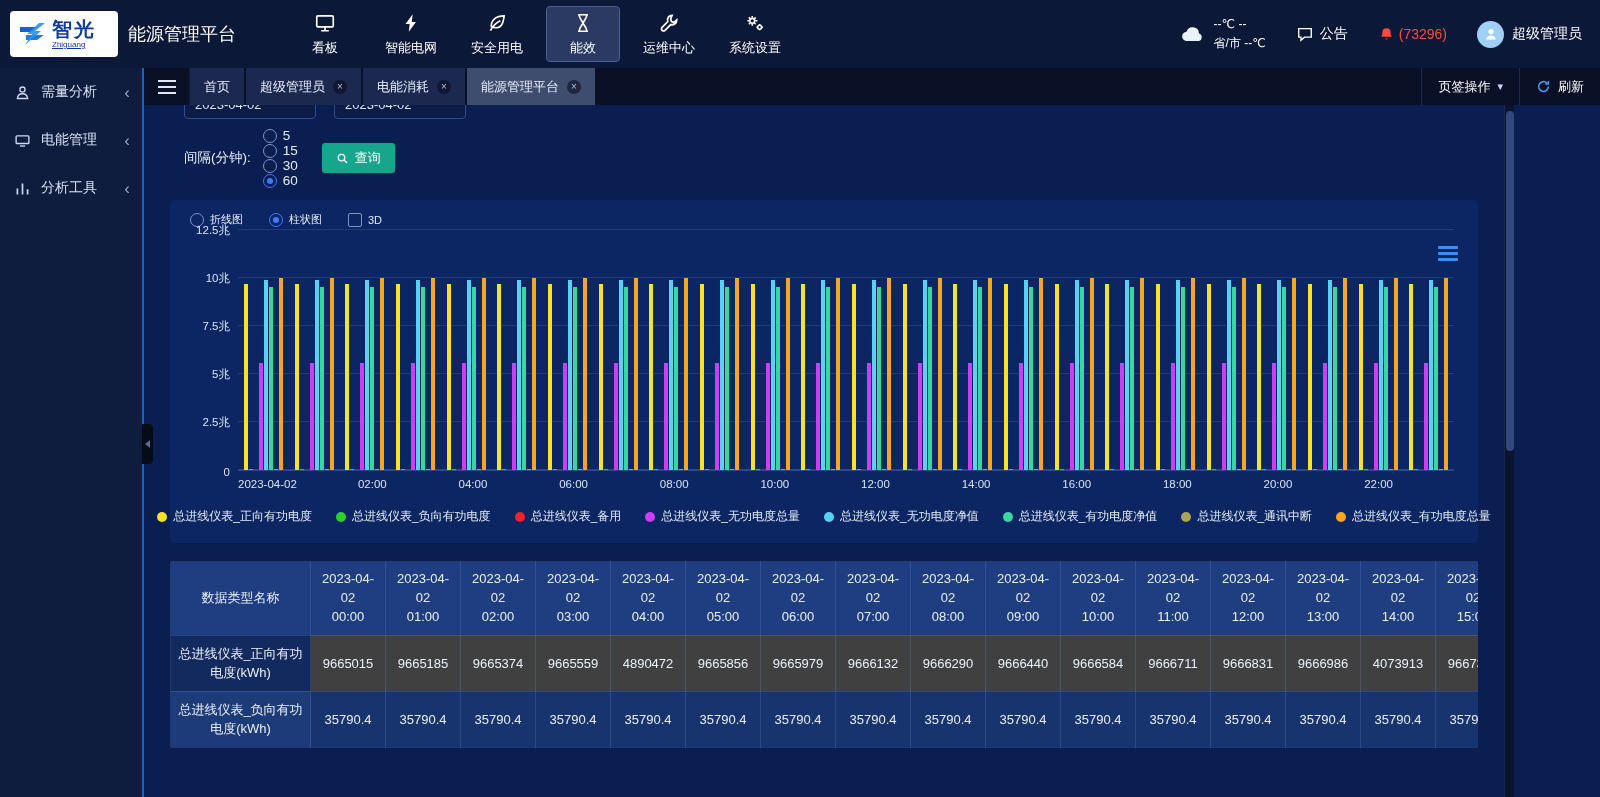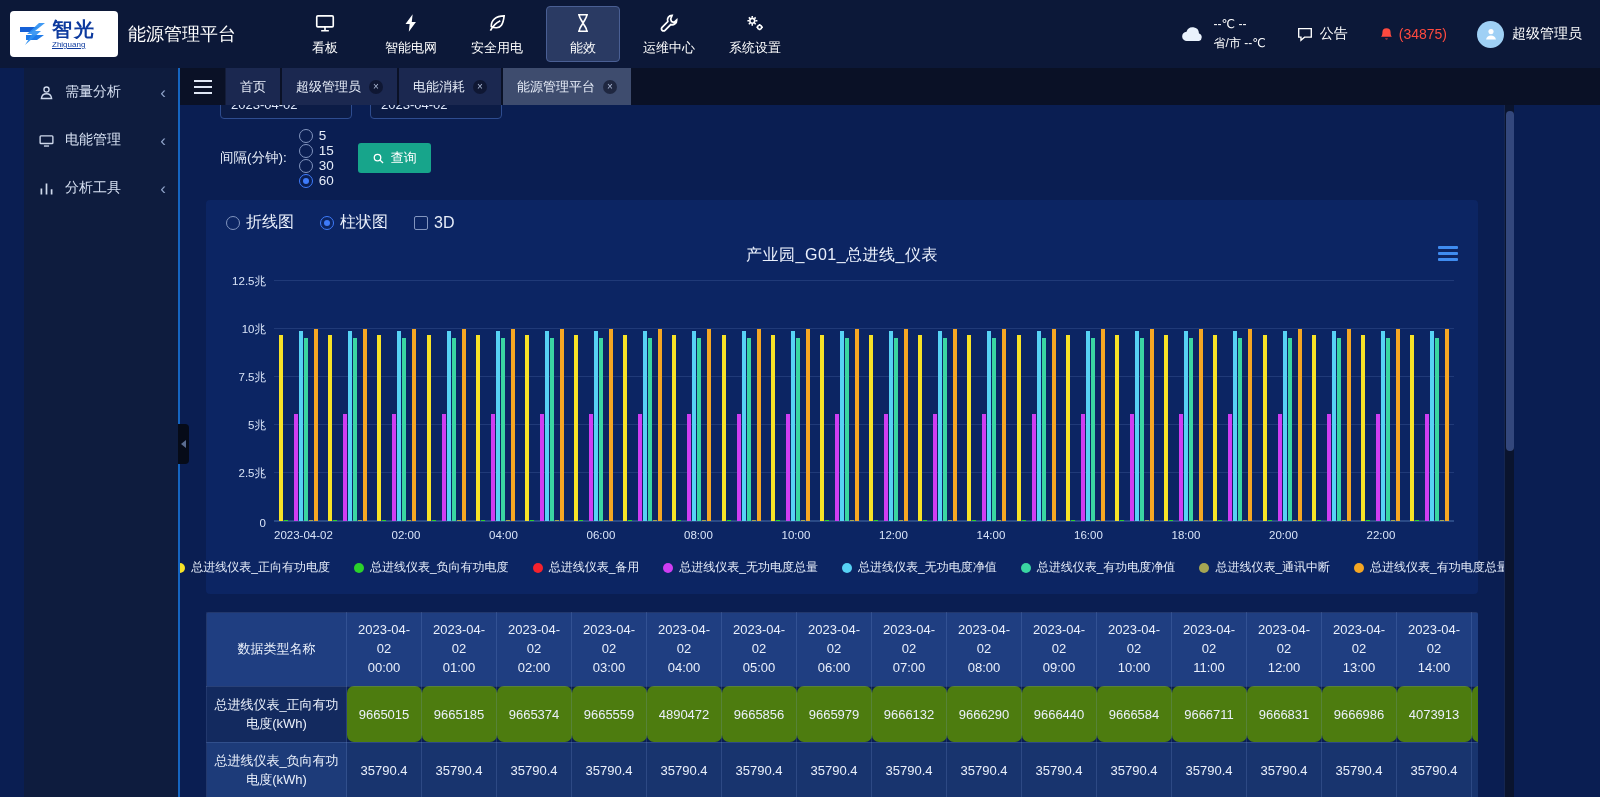--- a/index.html
+++ b/index.html
@@ -23,21 +23,21 @@
   .top-right { margin-left:auto; display:flex; align-items:center; gap:30px; }
   .weather { display:flex; align-items:center; gap:8px; color:#fff; }
   .weather-lines { font-size:12px; line-height:1.6; text-align:left; }
   .notice { display:flex; align-items:center; gap:6px; color:#fff; cursor:pointer; }
   .alarm { display:flex; align-items:center; gap:4px; color:#ff4a3f; cursor:pointer; }
   .user { display:flex; align-items:center; gap:8px; color:#fff; cursor:pointer; }
   .avatar { width:27px; height:27px; border-radius:50%; background:#9fd0f5; display:flex; align-items:center; justify-content:center; }
 
   
   .layout { flex:1; display:flex; min-height:0; }
-  .sidebar { width:156px; background:#0e1c3e; border-right:2px solid #1565c0; position:relative; flex:0 0 auto;margin-left:24px; }
+  .sidebar { width:144px; background:#0e1c3e; border-right:2px solid #1565c0; position:relative; flex:0 0 auto; }
   .side-item { height:48px; display:flex; align-items:center; gap:10px; padding:0 12px 0 14px; color:#d6e0f2; font-size:14px; cursor:pointer; }
   .side-chevron { margin-left:auto; color:#8ea2c8; font-size:17px; line-height:1; }
   .collapse-handle { position:absolute; right:-11px; top:356px; width:11px; height:40px; background:#060b18; border-radius:0 4px 4px 0; z-index:6; cursor:pointer; display:flex; align-items:center; justify-content:center; }
   .collapse-handle::after { content:""; width:0; height:0; border-top:4px solid transparent; border-bottom:4px solid transparent; border-right:5px solid #5a6c90; }
 
   .main { flex:1; display:flex; flex-direction:column; position:relative; min-width:0; }
 
   
   .tabbar { height:37px; background:#0a1126; display:flex; align-items:stretch; flex:0 0 auto; }
   .tab-hamburger { width:46px; display:flex; align-items:center; justify-content:center; cursor:pointer; border-right:1px solid #141d3a; }
@@ -62,21 +62,21 @@
   .interval-label { margin-right:12px; }
   .ropt { display:flex; align-items:center; gap:6px; margin-right:18px; cursor:pointer; }
   .radio { width:14px; height:14px; border-radius:50%; border:1px solid #8295bf; display:inline-block; position:relative; background:transparent; flex:0 0 auto; }
   .radio.checked { border-color:#3e7bfa; }
   .radio.checked::after { content:""; position:absolute; inset:3px; border-radius:50%; background:#3e7bfa; }
   .checkbox { width:14px; height:14px; border:1px solid #8295bf; border-radius:2px; display:inline-block; background:transparent; flex:0 0 auto; }
   .query-btn { height:30px; padding:0 14px; background:#17a58b; border-radius:3px; color:#fff; display:flex; align-items:center; gap:6px; font-size:13px; margin-left:6px; cursor:pointer; border:none; }
 
   
   .panel { background:#0c2563; border-radius:4px; padding:12px 16px 10px; position:relative; margin-top:12px; }
-  .chart-controls { display:flex; align-items:center; font-size:16px; padding-left:4px; }
+  .chart-controls { display:flex; align-items:center; font-size:11px; padding-left:4px; }
   .chart-controls .ropt { margin-right:26px; }
   .chart-title { text-align:center; font-size:16px; margin:12px 0 16px; color:#eaf0fc; letter-spacing:.5px; }
   .chart-menu { position:absolute; right:20px; top:46px; width:20px; display:flex; flex-direction:column; gap:3px; cursor:pointer; }
   .chart-menu i { display:block; height:3px; background:#3f8cf0; border-radius:1px; }
   .chart { display:flex; margin-top:4px; padding-right:8px; }
   .y-axis { width:52px; position:relative; height:240px; flex:0 0 auto; }
   .ytick { position:absolute; right:8px; font-size:11.5px; color:#d9e4f8; white-space:nowrap; }
   .plot { flex:1; position:relative; height:240px; border-bottom:1px solid #2a4a86; }
   .gridline { position:absolute; left:0; right:0; height:1px; background:rgba(125,155,215,.18); }
   .bars-row { position:absolute; left:0; right:0; top:0; bottom:0; display:flex; align-items:flex-end; }
@@ -86,21 +86,21 @@
   .x-cell { flex:1; text-align:center; font-size:11.5px; color:#d9e4f8; white-space:nowrap; overflow:visible; }
   .legend { display:flex; justify-content:center; gap:24px; margin:18px 0 8px; }
   .legend-item { display:flex; align-items:center; gap:6px; font-size:12px; color:#e6edf9; cursor:pointer; white-space:nowrap; }
   .legend-dot { width:10px; height:10px; border-radius:50%; flex:0 0 auto; }
 
   
   .table-wrap { margin-top:18px; overflow:hidden; border-radius:2px; }
   table.data-table { border-collapse:collapse; table-layout:fixed; }
   .data-table th, .data-table td { border:1px solid rgba(130,160,220,.20); font-size:13px; text-align:center; padding:8px 4px; font-weight:normal; color:#eaf0fb; }
   .data-table thead th { background:#1f3e81; white-space:pre-line; line-height:1.45; }
-  .data-table .trow0 td { background:#4d7c0f;border-radius:7px; }
+  .data-table .trow0 td { background:#404040; }
   .data-table .trow0 th { background:#132a5f; }
   .data-table .trow1 td { background:#18346e; }
   .data-table .trow1 th { background:#1d3b79; }
   .data-table tbody th { line-height:1.5; padding:8px 6px; }
 
   
   .footer { height:30px; background:#0d2150; border-top:1px solid #1d3366; display:flex; align-items:center; justify-content:flex-end; padding:0 14px; font-size:12px; color:#dfe7f5; flex:0 0 auto; }
 </style>
 </head>
 <body>
@@ -198,21 +198,21 @@
             </svg>
         </span>
         <span>公告</span>
       </div>
       <div class="alarm">
         <span class="ic">
           <svg width="17" height="17" viewBox="0 0 20 20">
               <path d="M10 2.5A4.8 4.8 0 005.2 7.3c0 4.2-1.7 5.4-1.7 5.4h13s-1.7-1.2-1.7-5.4A4.8 4.8 0 0010 2.5zM8.3 14.6a1.8 1.8 0 003.4 0z" fill="#ff4a3f"></path>
             </svg>
         </span>
-        <span>(34875)</span>
+        <span>(73296)</span>
       </div>
       <div class="user">
         <span class="avatar">
           <svg width="16" height="16" viewBox="0 0 20 20">
               <circle cx="10" cy="7" r="3.2" fill="#fff"></circle>
               <path d="M3.8 17c.6-3.6 3.2-5.2 6.2-5.2s5.6 1.6 6.2 5.2z" fill="#fff"></path>
             </svg>
         </span>
         <span>超级管理员</span>
       </div>
@@ -276,20 +276,34 @@
             </div>
             <div class="tab">
               <span>电能消耗</span>
               <span class="tab-close">×</span>
             </div>
             <div class="tab active">
               <span>能源管理平台</span>
               <span class="tab-close">×</span>
             </div>
           </div>
+        <div class="tab-actions">
+          <div class="tab-ops">
+            <span>页签操作</span>
+            <span class="caret">▾</span>
+          </div>
+          <div class="tab-refresh">
+            <span class="ic">
+              <svg width="15" height="15" viewBox="0 0 20 20" fill="none" stroke="#4a9df8" stroke-width="2">
+                  <path d="M16.5 10a6.5 6.5 0 11-1.9-4.6M16.5 2.5v4h-4"></path>
+                </svg>
+            </span>
+            <span>刷新</span>
+          </div>
+        </div>
       </div>
 
       <div class="content">
         <div class="scroll-area">
 
           <div class="date-row">
             <div class="date-box">2023-04-02</div>
             <div class="date-box">2023-04-02</div>
           </div>
           <div class="interval-row">
@@ -332,21 +346,20 @@
               <span class="ropt">
                 <span class="radio checked" id="radio-bar"></span>
                 <span>柱状图</span>
               </span>
               <span class="ropt">
                 <span class="checkbox"></span>
                 <span>3D</span>
               </span>
             </div>
 
-            <div class="chart-title">产业园_G01_总进线_仪表</div>
             <div class="chart-menu">
                 <i></i>
                 <i></i>
                 <i></i>
               </div>
 
             <div class="chart">
               <div class="y-axis" id="y-axis">
                   <div class="ytick" style="bottom: -7px;">0</div>
                   <div class="ytick" style="bottom: 41px; text-align: right;">2.5兆</div>

